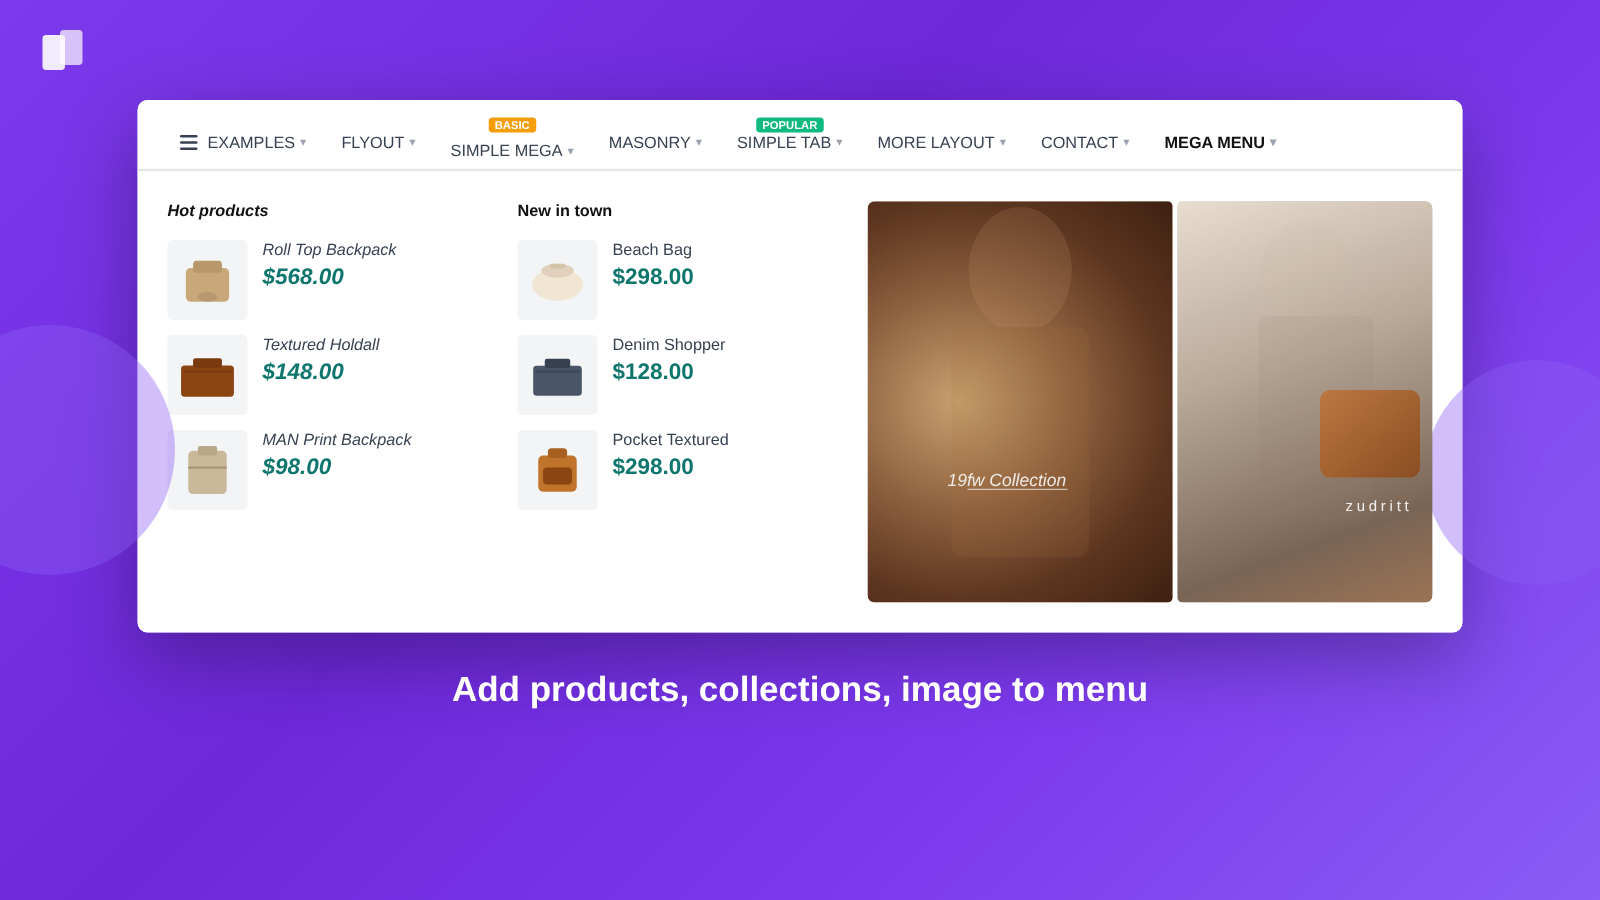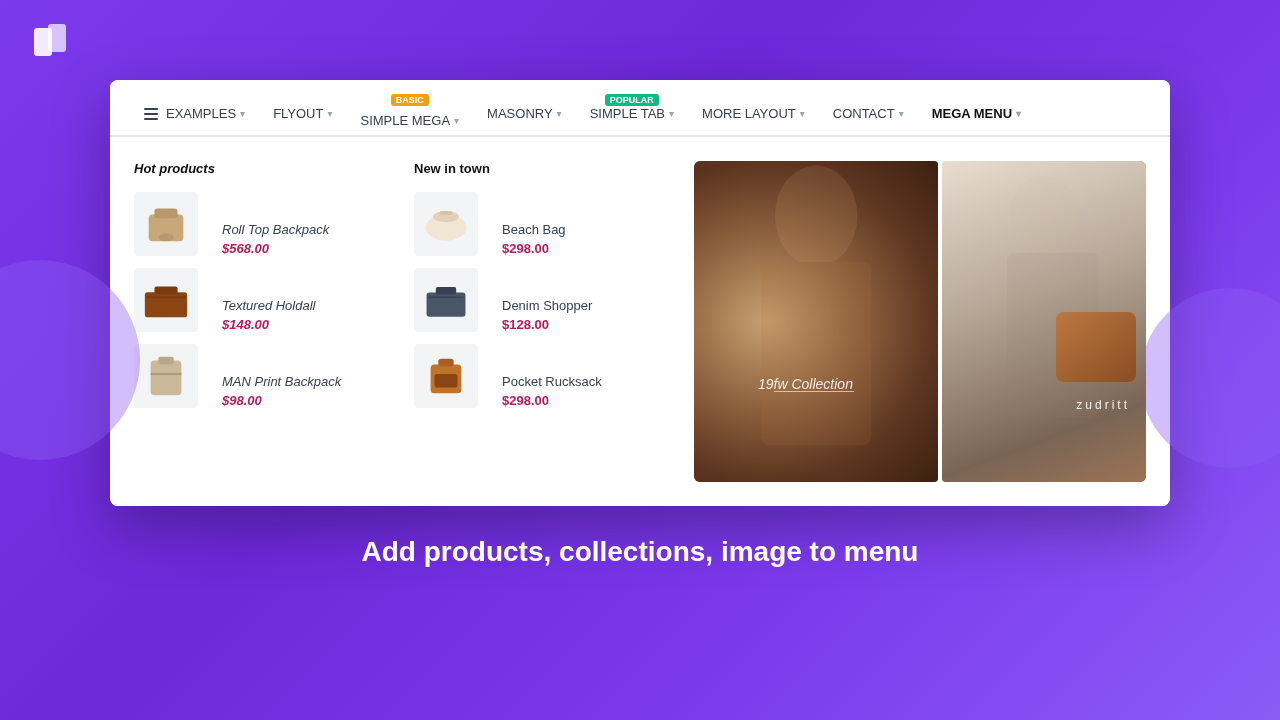--- a/index.html
+++ b/index.html
@@ -121,22 +121,22 @@
     }
     .col-title {
       font-size: 13px;
       font-weight: 700;
       color: #111;
       margin-bottom: 16px;
       text-transform: none;
     }
     .product-item {
       display: flex;
-      align-items: flex-end;
-      gap: 24px;
+      align-items: flex-start;
+      gap: 12px;
       margin-bottom: 12px;
       cursor: pointer;
     }
     .product-img {
       width: 64px;
       height: 64px;
       border-radius: 4px;
       overflow: hidden;
       flex-shrink: 0;
       background: #f3f4f6;
@@ -146,23 +146,23 @@
     }
     .product-img svg { width: 50px; height: 50px; }
     .product-info { flex: 1; }
     .product-name {
       font-size: 13px;
       font-weight: 500;
       color: #374151;
       margin-bottom: 4px;
     }
     .product-price {
-      font-size: 13px;
+      font-size: 18px;
       font-weight: 600;
-      color: #be185d;
+      color: #0f766e;
     }
 
     
     .new-col {
       width: 260px;
       margin-right: 20px;
     }
 
     
     .images-col {
@@ -384,21 +384,21 @@
 
       <div class="product-item">
         <div class="product-img">
           <svg viewBox="0 0 52 48" xmlns="http://www.w3.org/2000/svg">
             <rect x="10" y="12" width="32" height="30" rx="4" fill="#c0732a"></rect>
             <rect x="18" y="6" width="16" height="8" rx="3" fill="#a86020"></rect>
             <rect x="14" y="22" width="24" height="14" rx="3" fill="#8b4513"></rect>
           </svg>
         </div>
         <div class="product-info">
-          <div class="product-name">Pocket Rucksack</div>
+          <div class="product-name">Pocket Textured</div>
           <div class="product-price">$298.00</div>
         </div>
       </div>
     </div>
 
     <div class="images-col">
       <div class="img-left">
         <div class="left-img-content">
 
           <svg style="position:absolute;top:0;left:0;width:100%;height:100%;opacity:0.15" viewBox="0 0 240 350" xmlns="http://www.w3.org/2000/svg">

